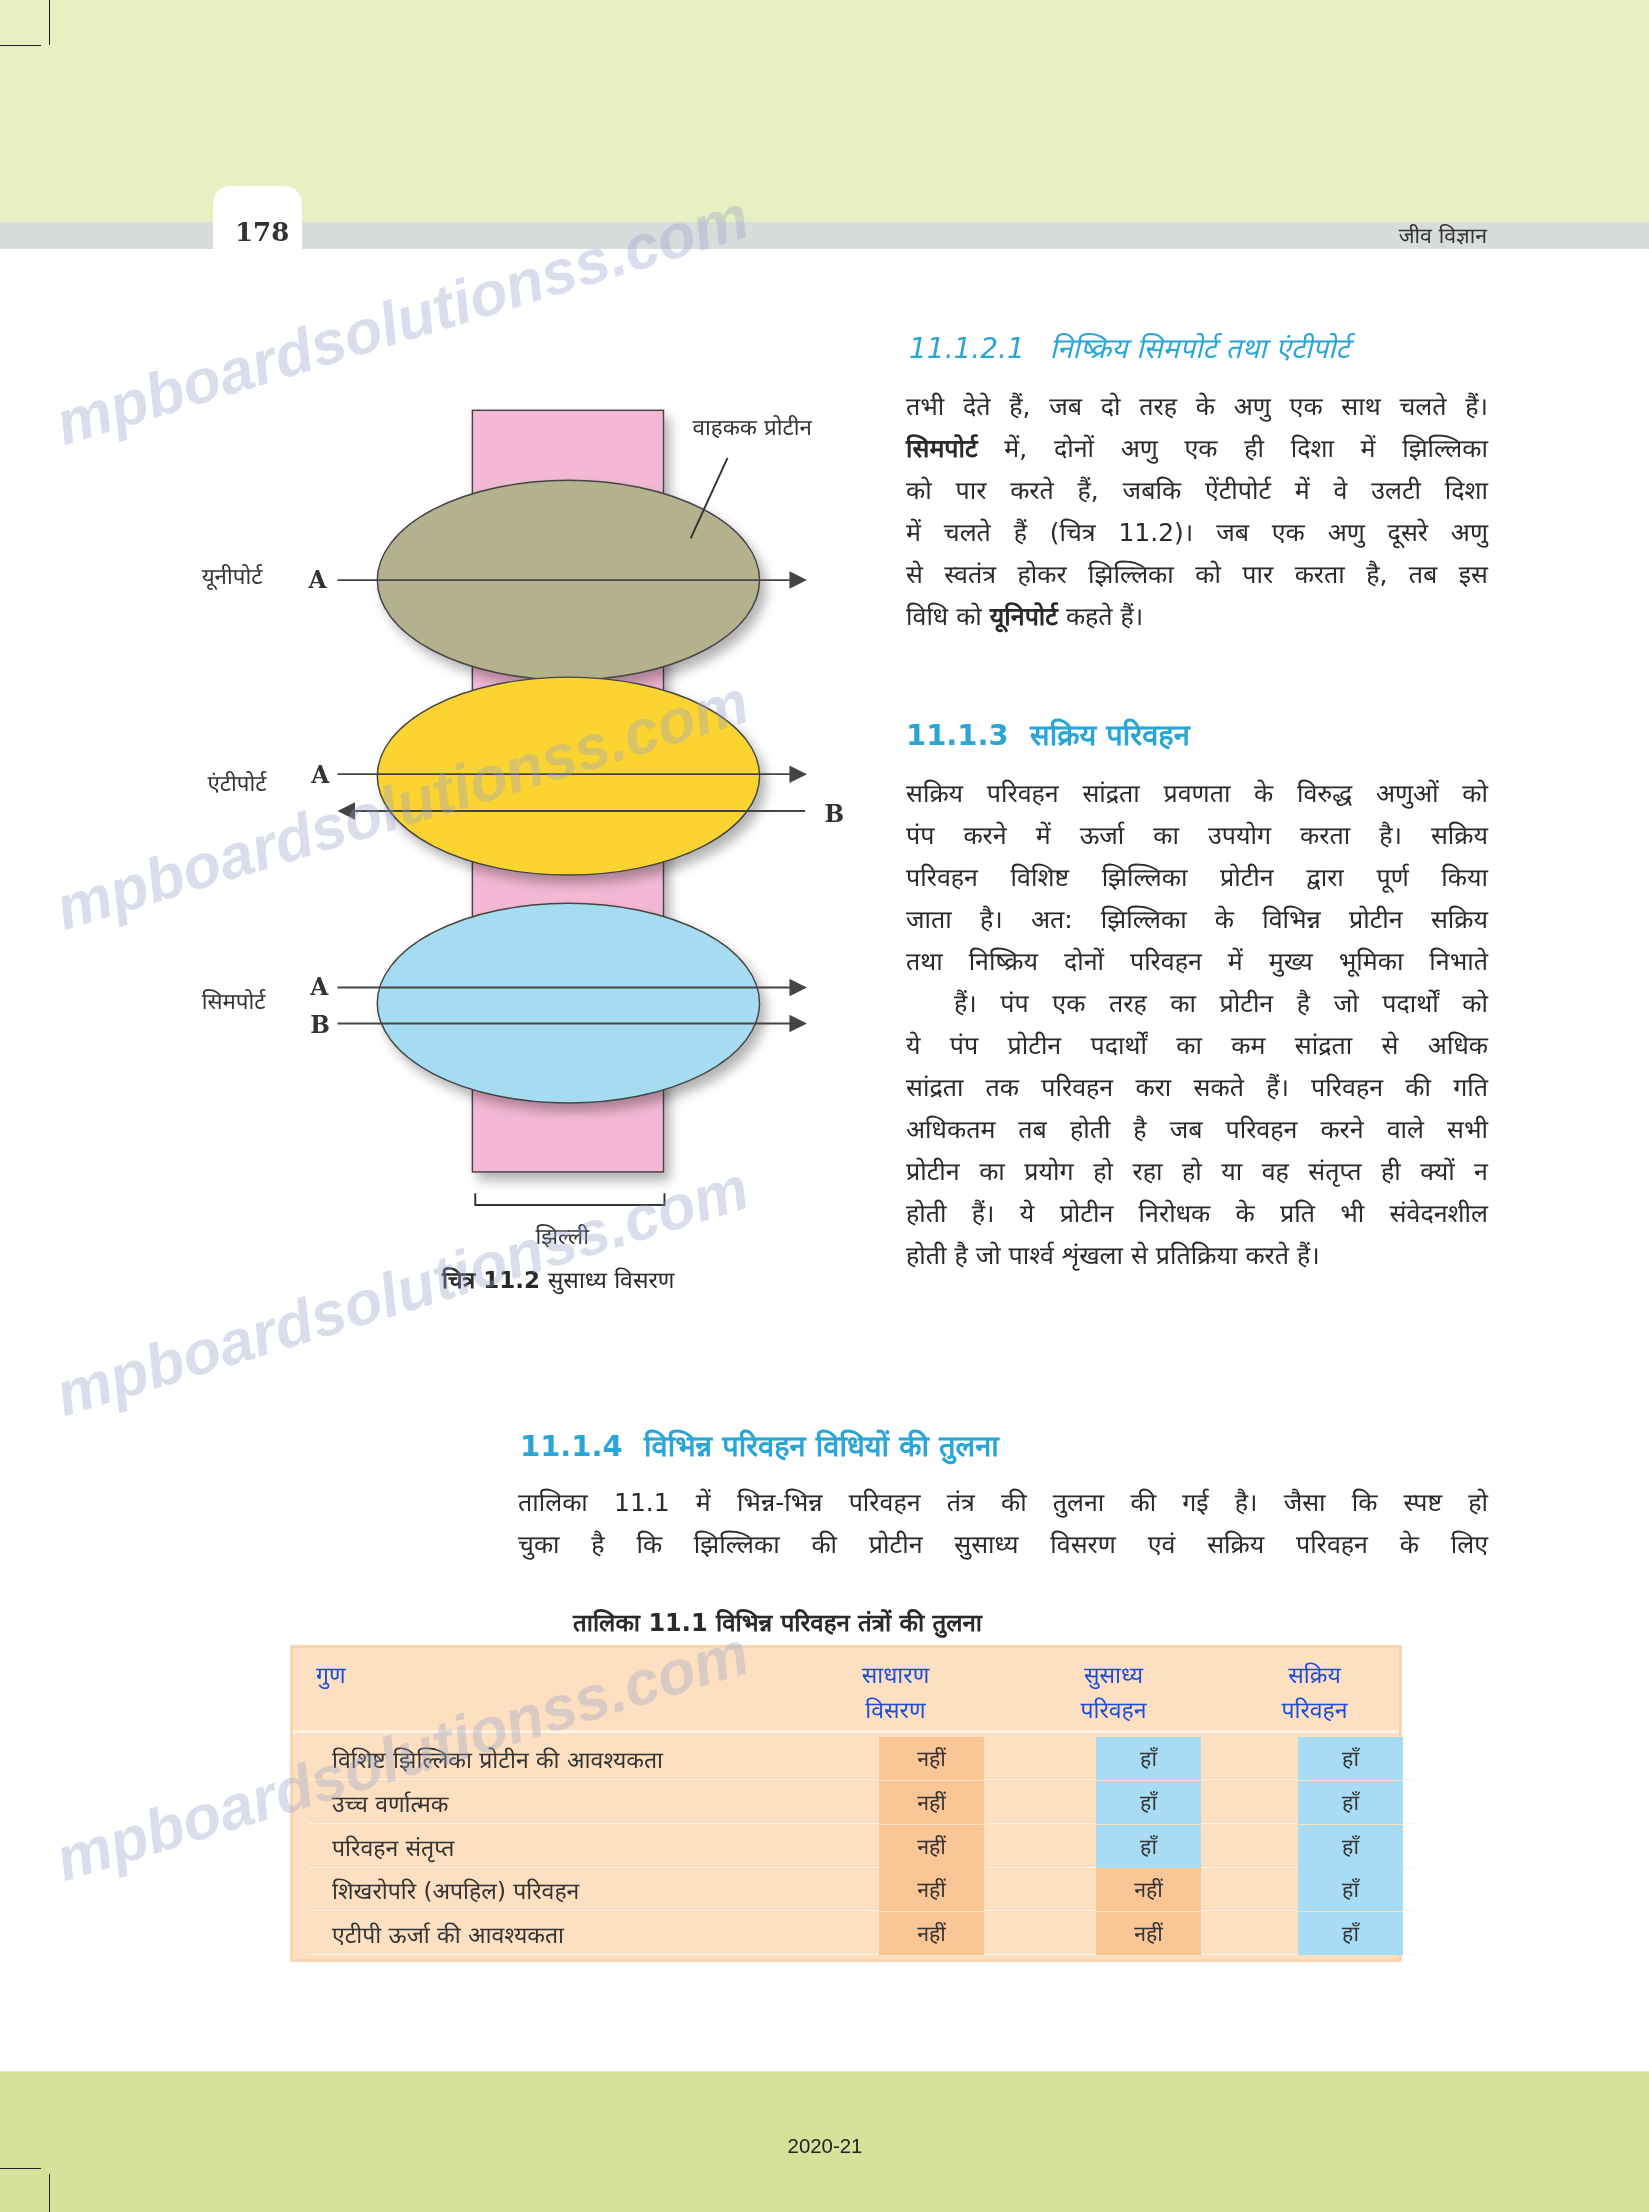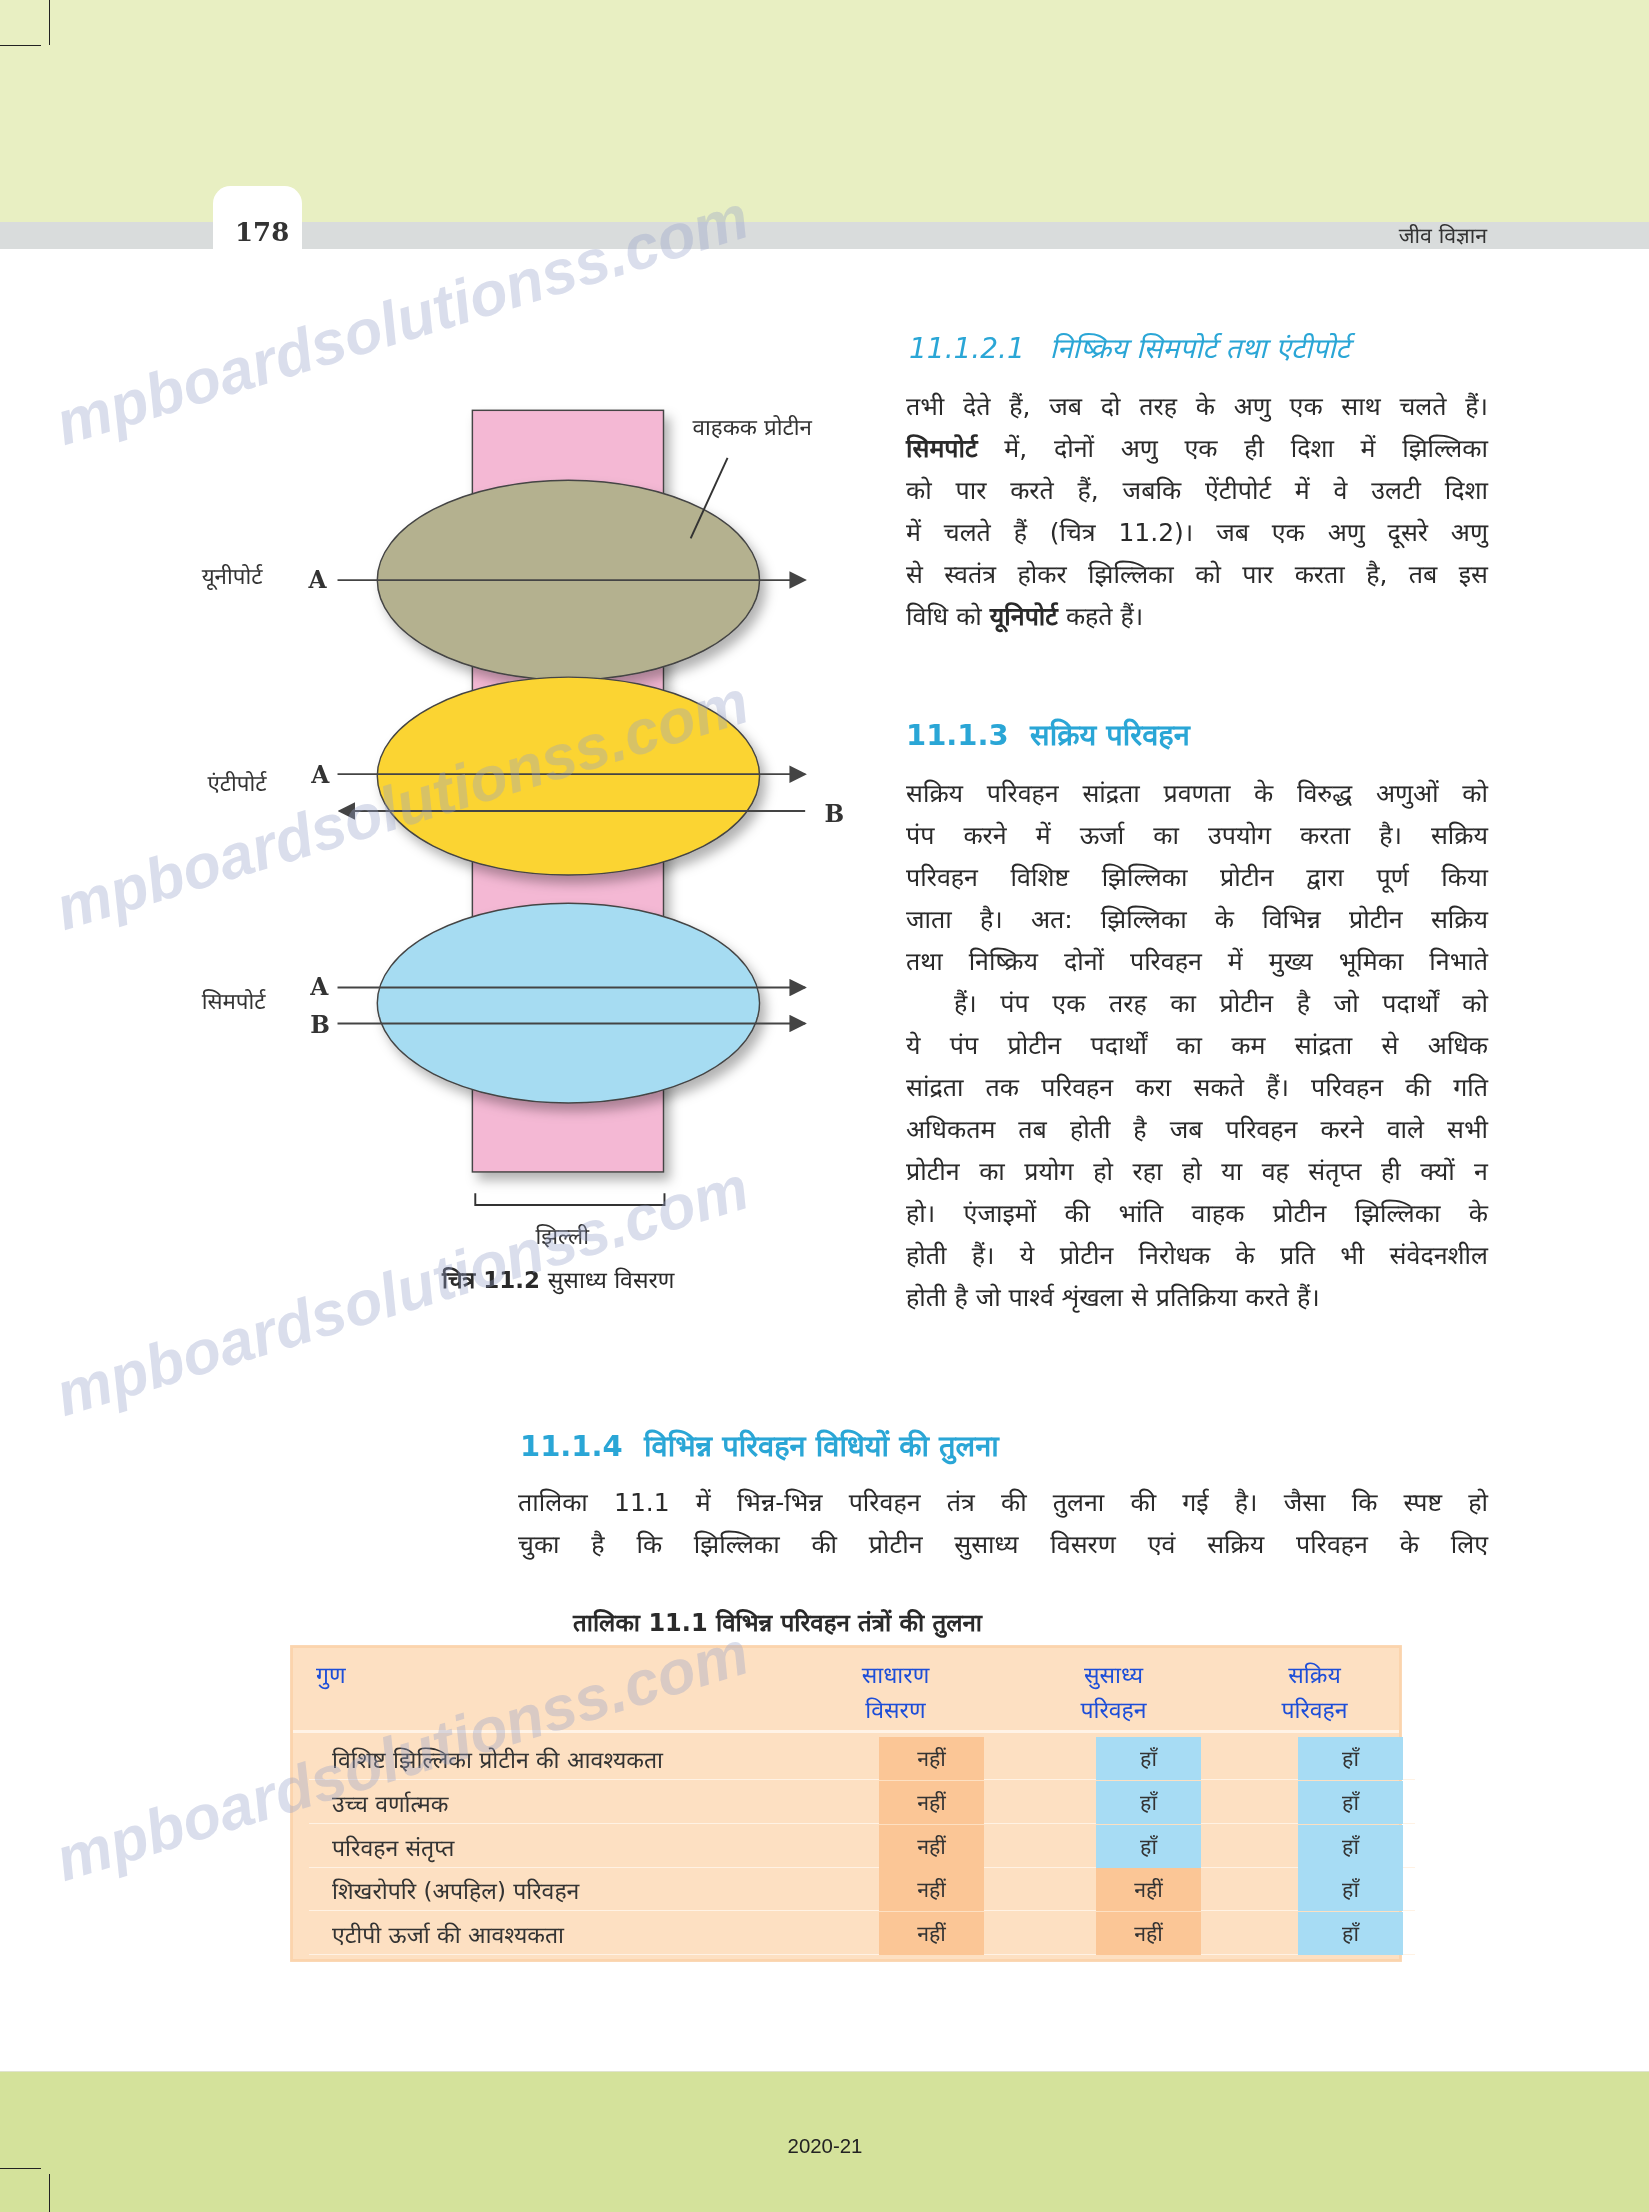--- a/index.html
+++ b/index.html
@@ -78,21 +78,20 @@
     <div style="text-align-last: justify;">सक्रिय परिवहन सांद्रता प्रवणता के विरुद्ध अणुओं को</div>
     <div style="text-align-last: justify;">पंप करने में ऊर्जा का उपयोग करता है। सक्रिय</div>
     <div style="text-align-last: justify;">परिवहन विशिष्ट झिल्लिका प्रोटीन द्वारा पूर्ण किया</div>
     <div style="text-align-last: justify;">जाता है। अत: झिल्लिका के विभिन्न प्रोटीन सक्रिय</div>
     <div style="text-align-last: justify;">तथा निष्क्रिय दोनों परिवहन में मुख्य भूमिका निभाते</div>
     <div style="text-align-last: justify; margin-left: 48px;">हैं। पंप एक तरह का प्रोटीन है जो पदार्थों को</div>
     <div style="text-align-last: justify;">ये पंप प्रोटीन पदार्थों का कम सांद्रता से अधिक</div>
     <div style="text-align-last: justify;">सांद्रता तक परिवहन करा सकते हैं। परिवहन की गति</div>
     <div style="text-align-last: justify;">अधिकतम तब होती है जब परिवहन करने वाले सभी</div>
     <div style="text-align-last: justify;">प्रोटीन का प्रयोग हो रहा हो या वह संतृप्त ही क्यों न</div>
-    <div style="text-align-last: justify;">हो। एंजाइमों की भांति वाहक प्रोटीन झिल्लिका के</div>
     <div style="text-align-last: justify;">होती हैं। ये प्रोटीन निरोधक के प्रति भी संवेदनशील</div>
     <div style="text-align-last: left;">होती है जो पार्श्व शृंखला से प्रतिक्रिया करते हैं।</div>
   </div>
 
 <div class="sec-h" style="left:520px;top:1425px;">
   <span class="num">11.1.4</span><span>विभिन्न परिवहन विधियों की तुलना</span>
 </div>
 <div class="para" id="p3" style="left:518px;top:1482px;width:970px;">
     <div style="text-align-last: justify;">तालिका 11.1 में भिन्न-भिन्न परिवहन तंत्र की तुलना की गई है। जैसा कि स्पष्ट हो</div>
     <div style="text-align-last: justify;">चुका है कि झिल्लिका की प्रोटीन सुसाध्य विसरण एवं सक्रिय परिवहन के लिए</div>

